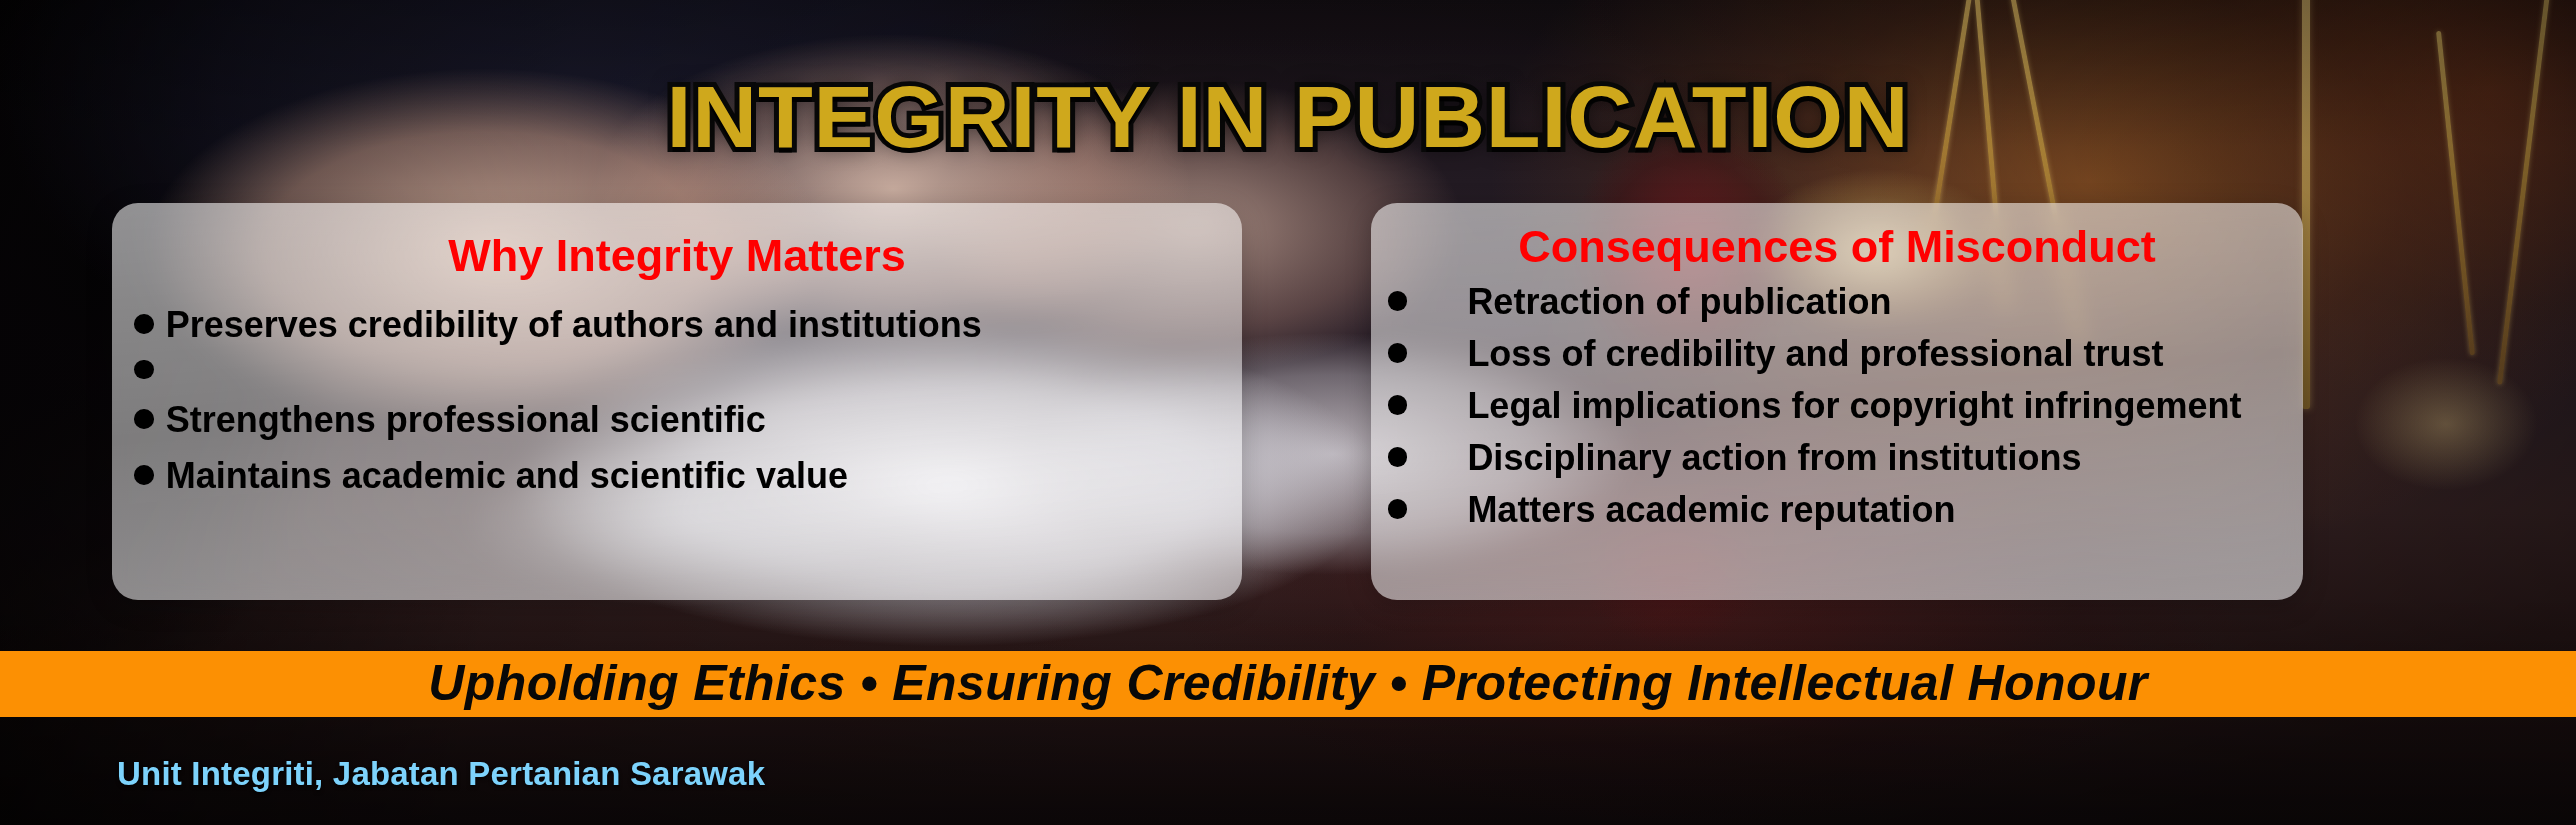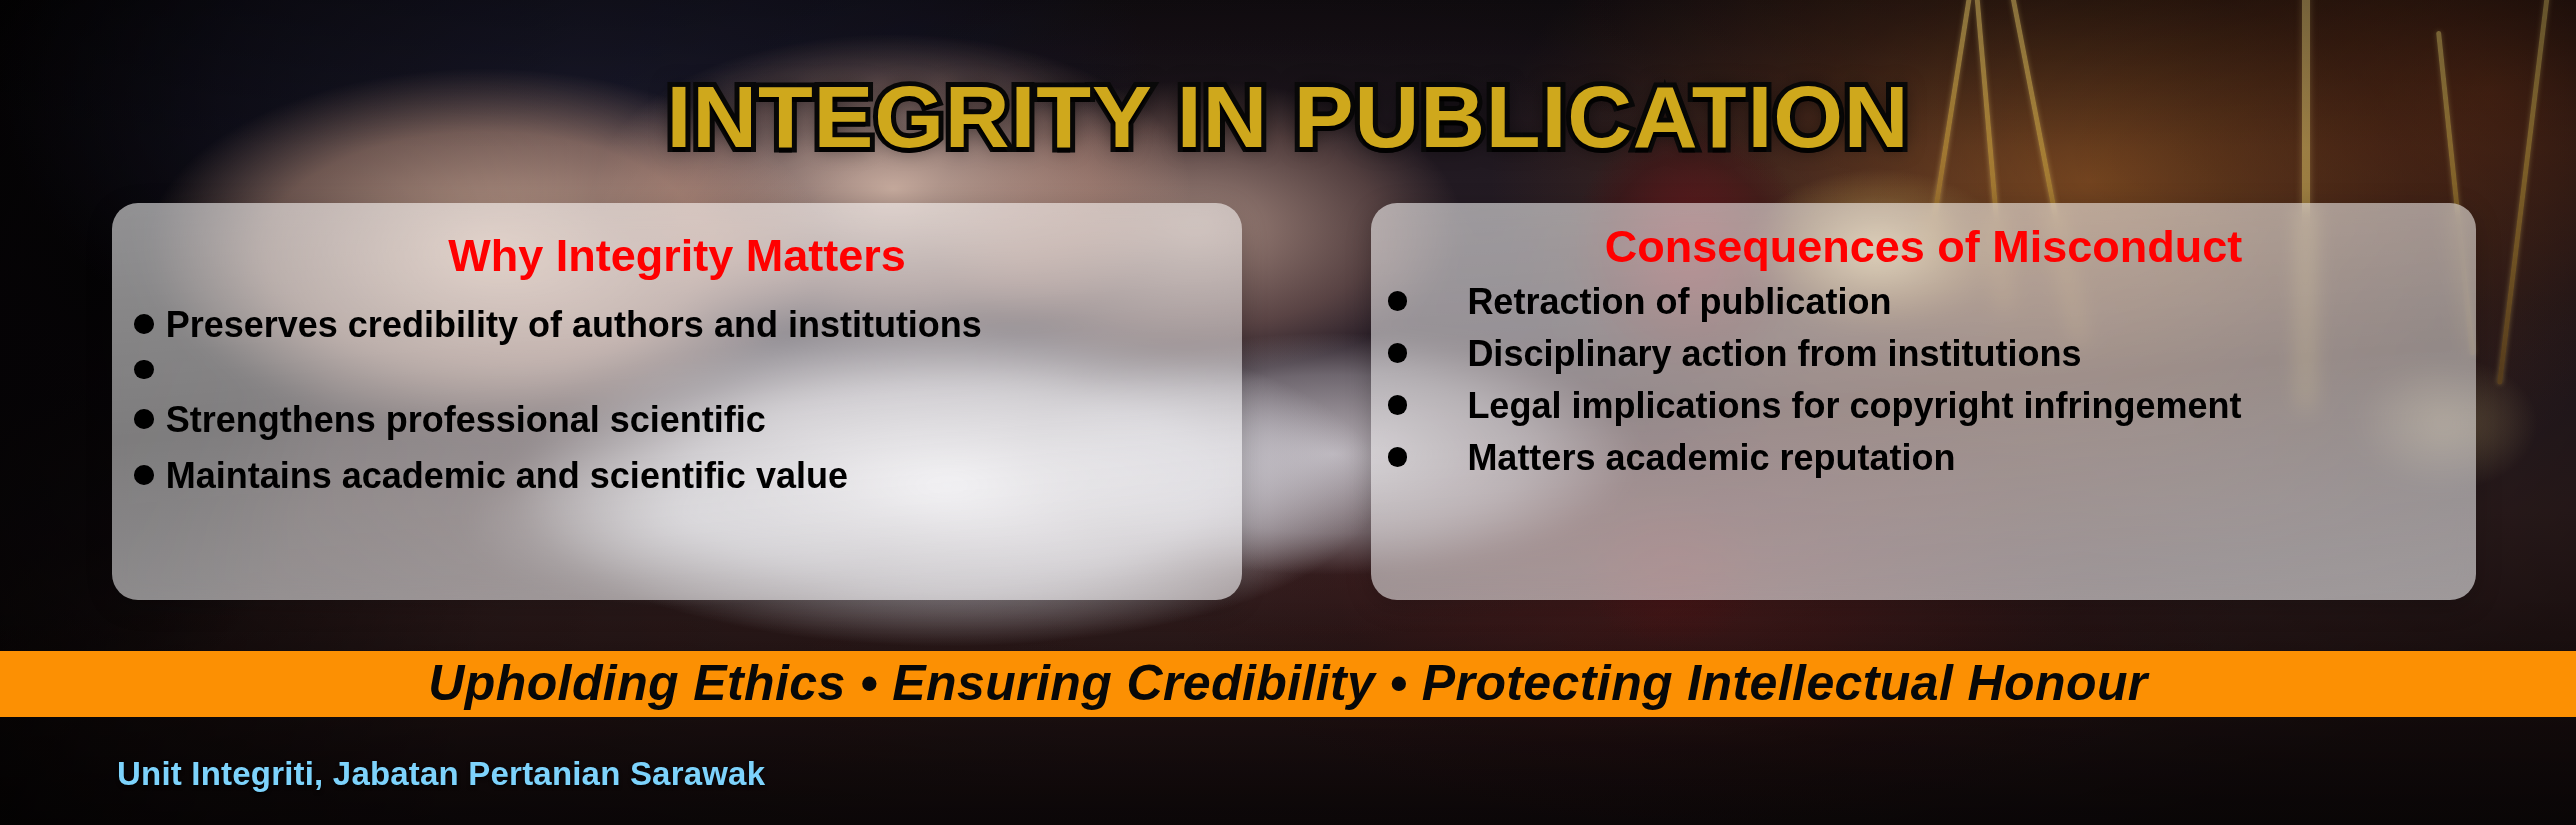--- a/index.html
+++ b/index.html
@@ -118,21 +118,21 @@
     position: absolute;
     border-radius: 26px;
     background: linear-gradient(175deg, rgba(255,255,255,0.56) 0%, rgba(255,255,255,0.48) 48%, rgba(250,250,252,0.58) 100%);
     backdrop-filter: blur(10.6px);
     -webkit-backdrop-filter: blur(10.6px);
     box-shadow: 0 6px 26px rgba(0,0,0,0.22);
     overflow: hidden;
     z-index: 6;
   }
   #card-left  { left: 112px;  top: 203px; width: 1130px; height: 397px; }
-  #card-right { left: 1371px; top: 203px; width: 1105px; height: 397px; }
+  #card-right { left: 1371px; top: 203px; width: 932px; height: 397px; }
 
   .card-heading {
     color: #ff0000;
     font-family: "Liberation Sans Narrow", "Liberation Sans", sans-serif;
     font-weight: 700;
     font-size: 45px;
     line-height: 1;
     text-align: center;
     margin: 0;
     white-space: nowrap;
@@ -257,25 +257,29 @@
 
   <section class="card" id="card-right">
     <h2 class="card-heading">Consequences of Misconduct</h2>
     <ul class="bullet-list">
       <li class="bullet-item">
         <span class="bullet-dot"></span>
         <span>Retraction of publication</span>
       </li>
       <li class="bullet-item">
         <span class="bullet-dot"></span>
+        <span>Loss of credibility and professional trust</span>
+      </li>
+      <li class="bullet-item">
+        <span class="bullet-dot"></span>
+        <span>Legal implications for copyright infringement</span>
+      </li>
+      <li class="bullet-item">
+        <span class="bullet-dot"></span>
         <span>Disciplinary action from institutions</span>
-      </li>
-      <li class="bullet-item">
-        <span class="bullet-dot"></span>
-        <span>Legal implications for copyright infringement</span>
       </li>
       <li class="bullet-item">
         <span class="bullet-dot"></span>
         <span>Matters academic reputation</span>
       </li>
     </ul>
   </section>
 
   <div class="tagline-banner">
     <span class="tagline-text">Upholding Ethics • Ensuring Credibility • Protecting Intellectual Honour</span>

